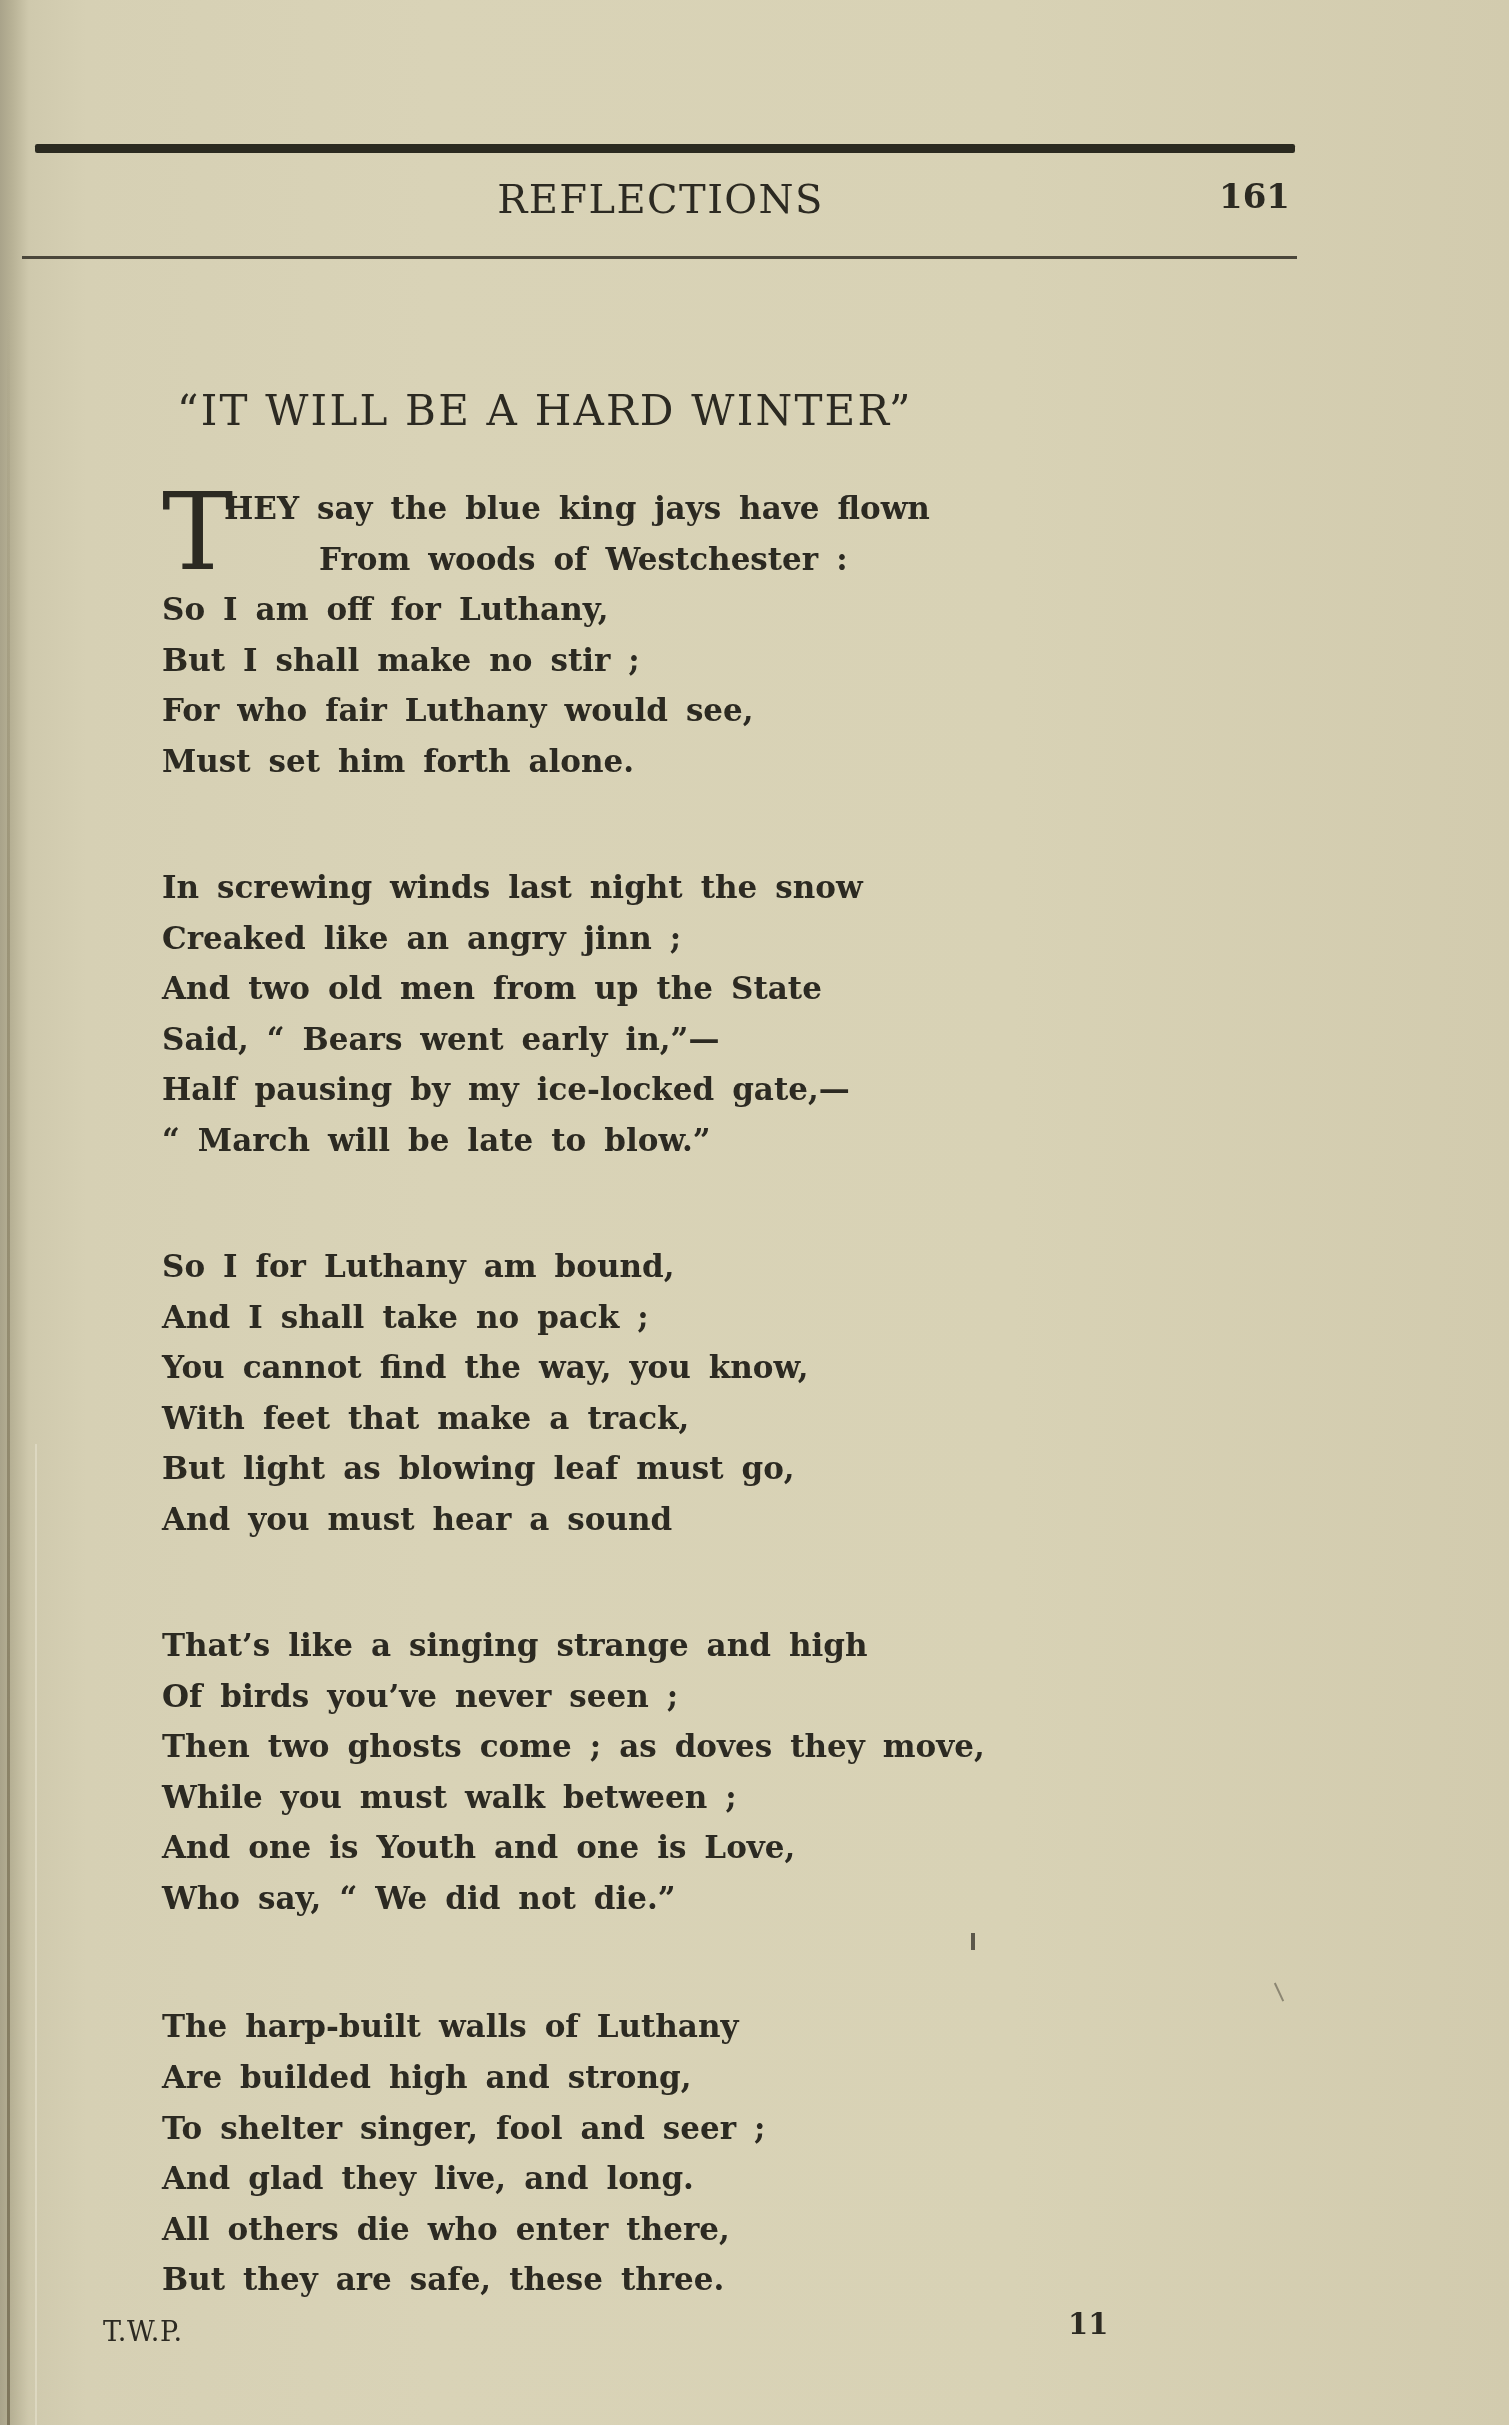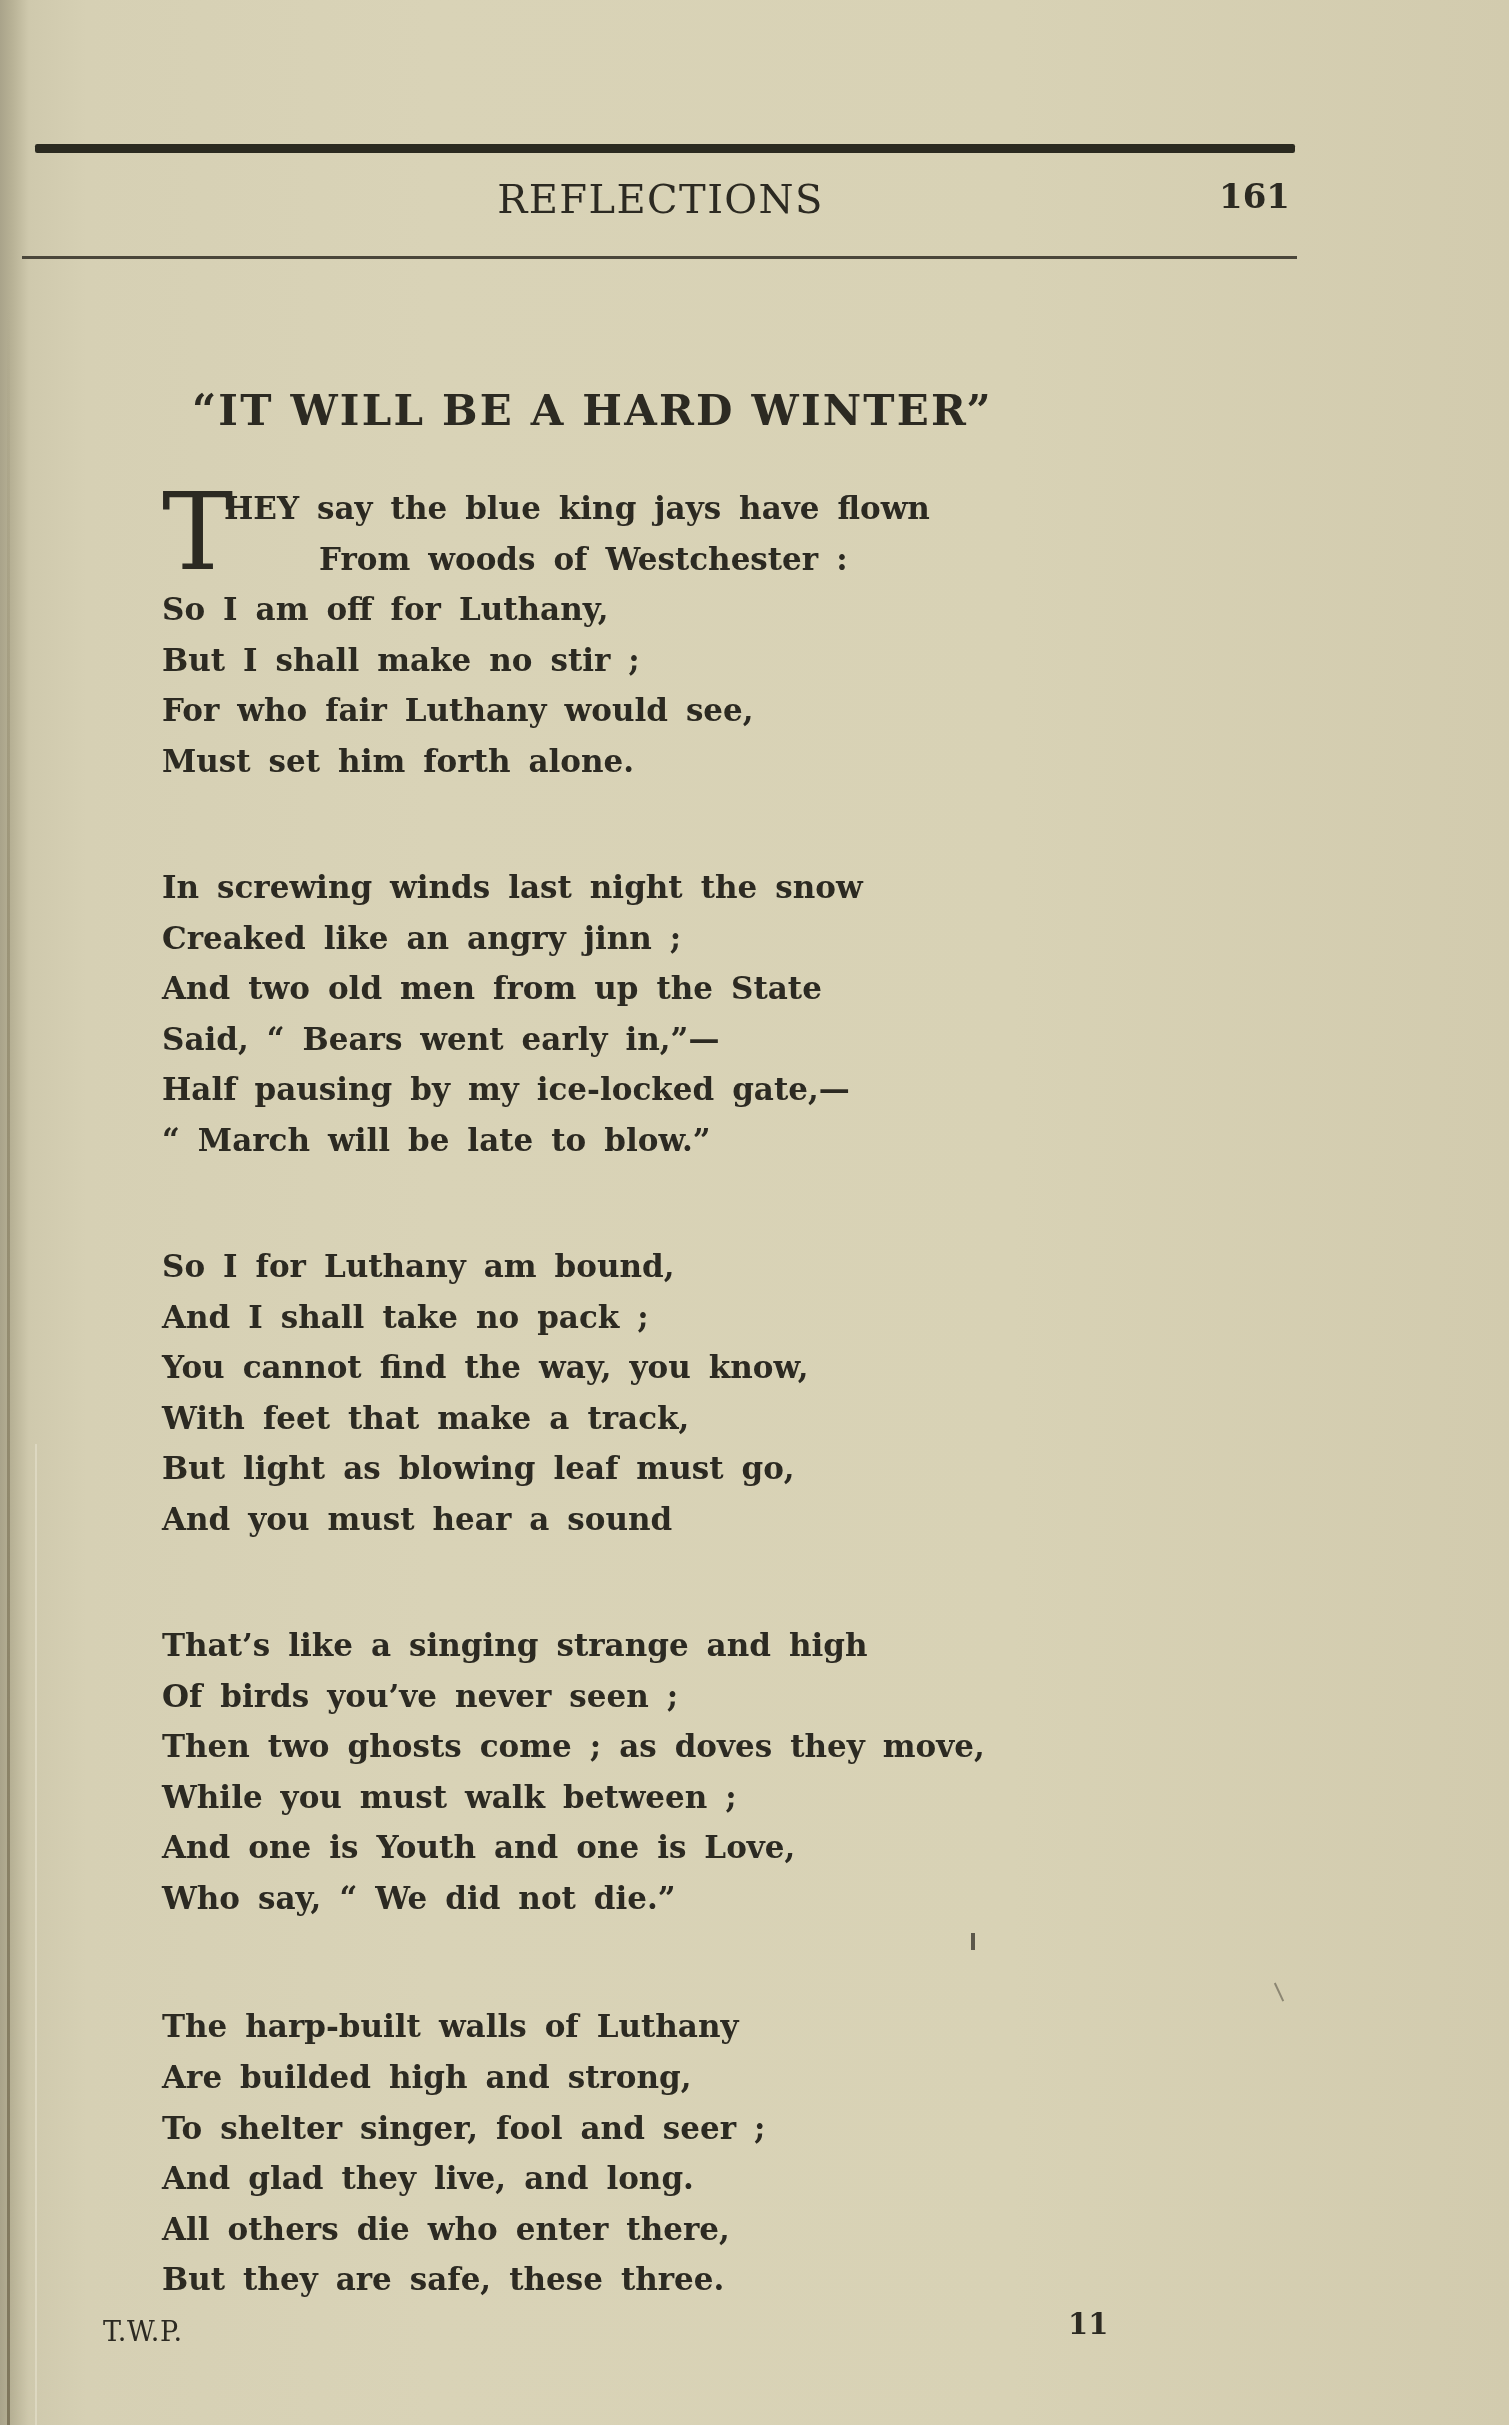--- a/index.html
+++ b/index.html
@@ -26,23 +26,22 @@
     background: #4a463a;
   }
   .running-head {
     position: absolute; top: 176px; left: 0; width: 1321px; text-align: center;
     font-size: 40px; letter-spacing: 1.4px; font-weight: normal;
   }
   .page-num {
     position: absolute; top: 176px; left: 1219px; font-size: 34px; font-weight: bold;
   }
   .poem-title {
-    position: absolute; top: 386px; left: 177px; font-size: 42px; font-weight: bold; letter-spacing: 2.2px;
+    position: absolute; top: 386px; left: 177px; font-size: 42px; font-weight: normal; letter-spacing: 2.2px;
     white-space: nowrap;
-    margin-left: 15px;
   }
   .poem {
     position: absolute; left: 162px; top: 0; width: 1227px;
   }
   .line {
     position: absolute; left: 0; font-size: 31px; font-weight: bold; white-space: nowrap;
     word-spacing: 7.2px; line-height: 43px;
   }
   .dropcap {
     position: absolute; left: 162px; top: 482px; font-size: 107px; line-height: 101px; font-weight: normal;

